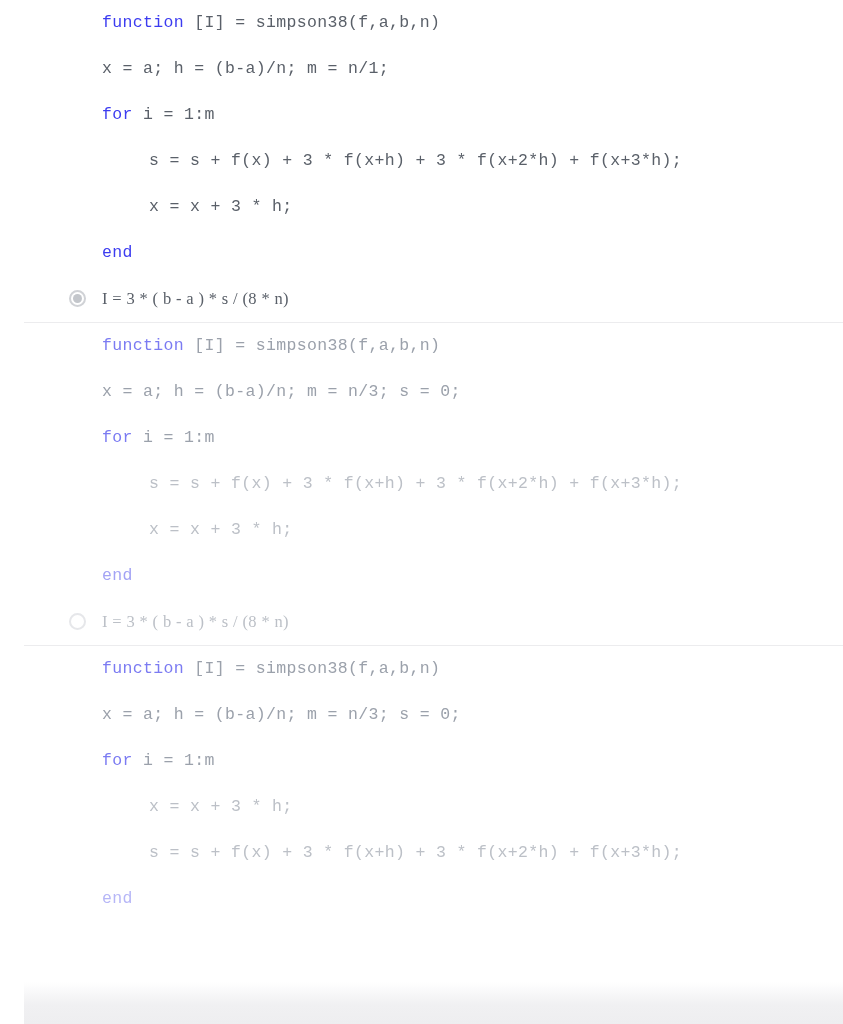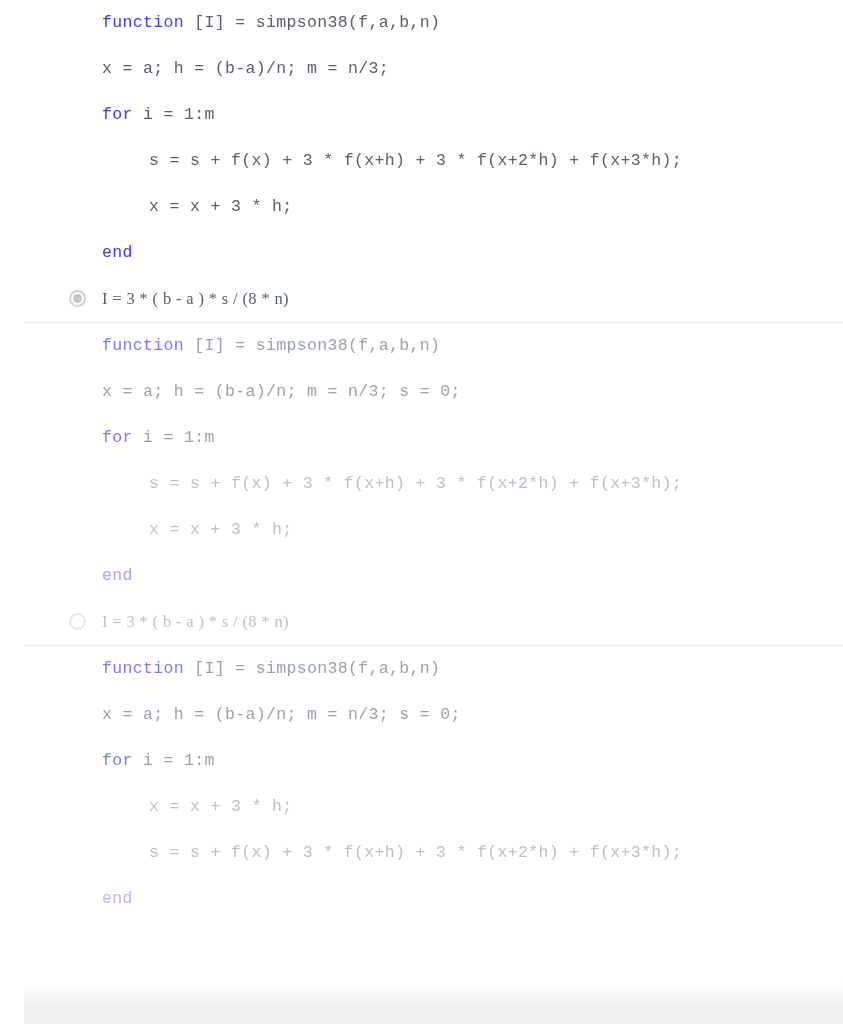--- a/index.html
+++ b/index.html
@@ -110,21 +110,21 @@
     border-color: #e6e7ea;
   }
 </style>
 </head>
 <body>
 
 <div id="page">
   <div id="options-root">
       <div class="option-block">
         <div class="code-line t0"><span><span class="kw">function</span><span> [I] = simpson38(f,a,b,n)</span></span></div>
-        <div class="code-line t0"><span>x = a; h = (b-a)/n; m = n/3;</span></div>
+        <div class="code-line t0"><span>x = a; h = (b-a)/n; m = n/1;</span></div>
         <div class="code-line t0"><span><span class="kw">for</span><span> i = 1:m</span></span></div>
         <div class="code-line t0 indent"><span>s = s + f(x) + 3 * f(x+h) + 3 * f(x+2*h) + f(x+3*h);</span></div>
         <div class="code-line t0 indent"><span>x = x + 3 * h;</span></div>
         <div class="code-line t0"><span><span class="kw">end</span><span></span></span></div>
         <div class="code-line t0 radio-line"><span class="radio checked"></span><span>I = 3 * ( b - a ) * s / (8 * n)</span></div>
       </div>
       <div class="divider"></div>
       <div class="option-block">
         <div class="code-line t1"><span><span class="kw">function</span><span> [I] = simpson38(f,a,b,n)</span></span></div>
         <div class="code-line t1"><span>x = a; h = (b-a)/n; m = n/3; s = 0;</span></div>

